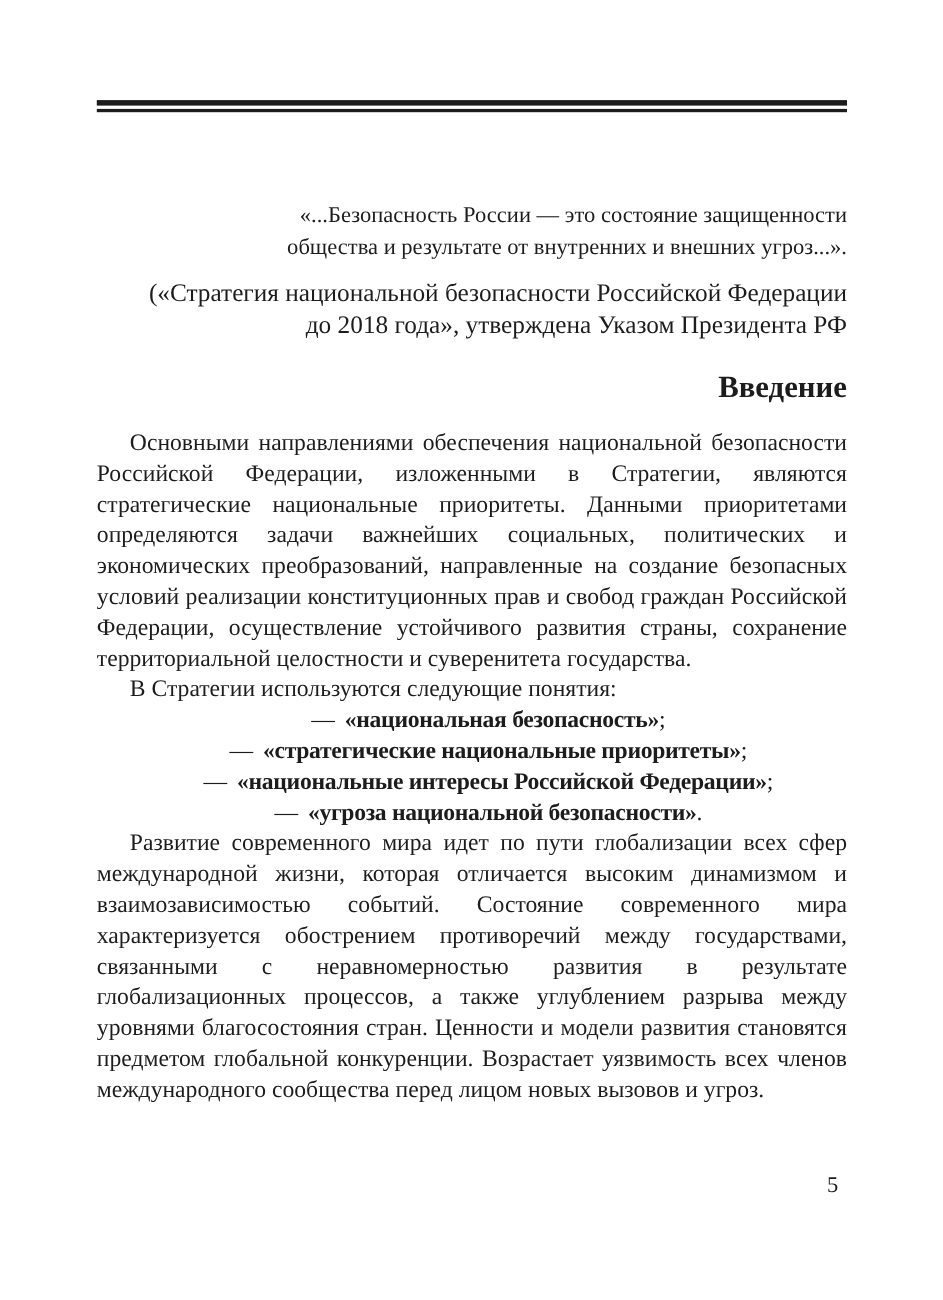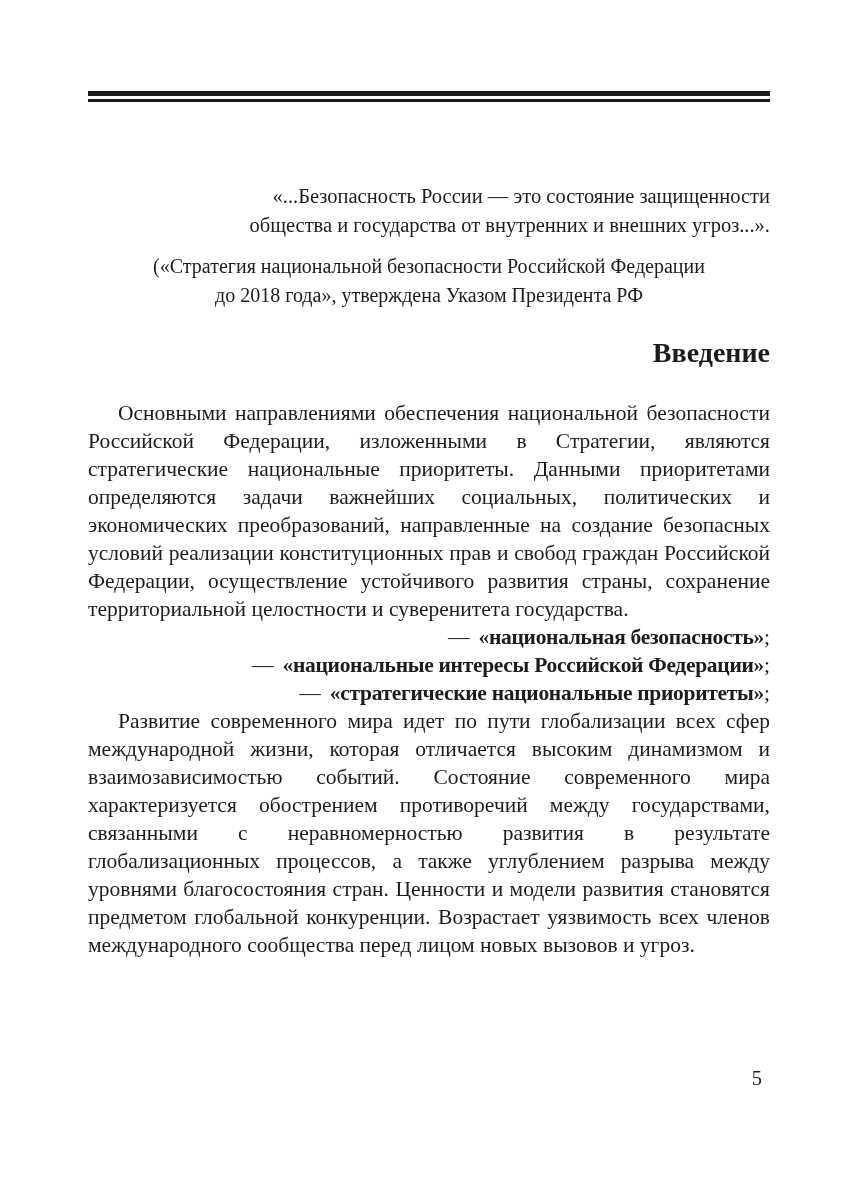--- a/index.html
+++ b/index.html
@@ -25,47 +25,47 @@
     width: 100%;
   }
   .epigraph {
     margin-top: 80px;
     text-align: right;
     font-size: 20.5px;
     line-height: 29px;
   }
   .epigraph-source {
     margin-top: 12px;
-    text-align: center;
-    font-size: 20px;
+    text-align: right;
+    font-size: 23px;
     line-height: 29px;
   }
   .chapter-title {
     margin: 26px 0 0 0;
     text-align: right;
     font-size: 28px;
     font-weight: bold;
     line-height: 34px;
   }
   .body-text {
-    margin-top: 29px;
+    margin-top: 18px;
     font-size: 21.5px;
     line-height: 28px;
     text-align: justify;
   }
   .body-text p {
     margin: 0;
     text-indent: 30px;
   }
   .concepts-list {
     margin: 0;
   }
   .list-item {
     text-indent: 30px;
-    text-align: right;
+    text-align: center;
   }
   .list-item .dash {
     margin-right: 9px;
   }
   .list-item .term {
     font-weight: bold;
     letter-spacing: -0.3px;
   }
   .page-number {
     position: absolute;
@@ -77,44 +77,48 @@
 </style>
 </head>
 <body>
 
 <div class="page">
 
   <div class="double-rule"></div>
 
   <div class="epigraph">
     <div>«...Безопасность России — это состояние защищенности</div>
-    <div>общества и государства от внутренних и внешних угроз...».</div>
+    <div>общества и результате от внутренних и внешних угроз...».</div>
   </div>
 
   <div class="epigraph-source">
     <div>(«Стратегия национальной безопасности Российской Федерации</div>
     <div>до 2018 года», утверждена Указом Президента РФ</div>
   </div>
 
   <h1 class="chapter-title">Введение</h1>
 
   <div class="body-text">
 
     <p>Основными направлениями обеспечения национальной безо­пасности Российской Федерации, изложенными в Стратегии, явля­ются стратегические национальные приоритеты. Данными приори­тетами определяются задачи важнейших социальных, политических и экономических преобразований, направленные на создание без­опасных условий реализации конституционных прав и свобод граж­дан Российской Федерации, осуществление устойчивого развития страны, сохранение территориальной целостности и суверенитета государства.</p>
 
+    <p>В Стратегии используются следующие понятия:</p>
 
     <div class="concepts-list">
       <div class="list-item">
         <span class="dash">—</span><span class="term">«национальная безопасность»</span><span>;</span>
       </div>
       <div class="list-item">
+        <span class="dash">—</span><span class="term">«стратегические национальные приоритеты»</span><span>;</span>
+      </div>
+      <div class="list-item">
         <span class="dash">—</span><span class="term">«национальные интересы Российской Федерации»</span><span>;</span>
       </div>
       <div class="list-item">
-        <span class="dash">—</span><span class="term">«стратегические национальные приоритеты»</span><span>;</span>
+        <span class="dash">—</span><span class="term">«угроза национальной безопасности»</span><span>.</span>
       </div>
     </div>
 
     <p>Развитие современного мира идет по пути глобализации всех сфер международной жизни, которая отличается высоким дина­мизмом и взаимозависимостью событий. Состояние современного мира характеризуется обострением противоречий между государ­ствами, связанными с неравномерностью развития в результате глобализационных процессов, а также углублением разрыва между уровнями благосостояния стран. Ценности и модели развития становятся предметом глобальной конкуренции. Возрастает уязви­мость всех членов международного сообщества перед лицом новых вызовов и угроз.</p>
 
   </div>
 
   <div class="page-number">5</div>
 
 </div>

